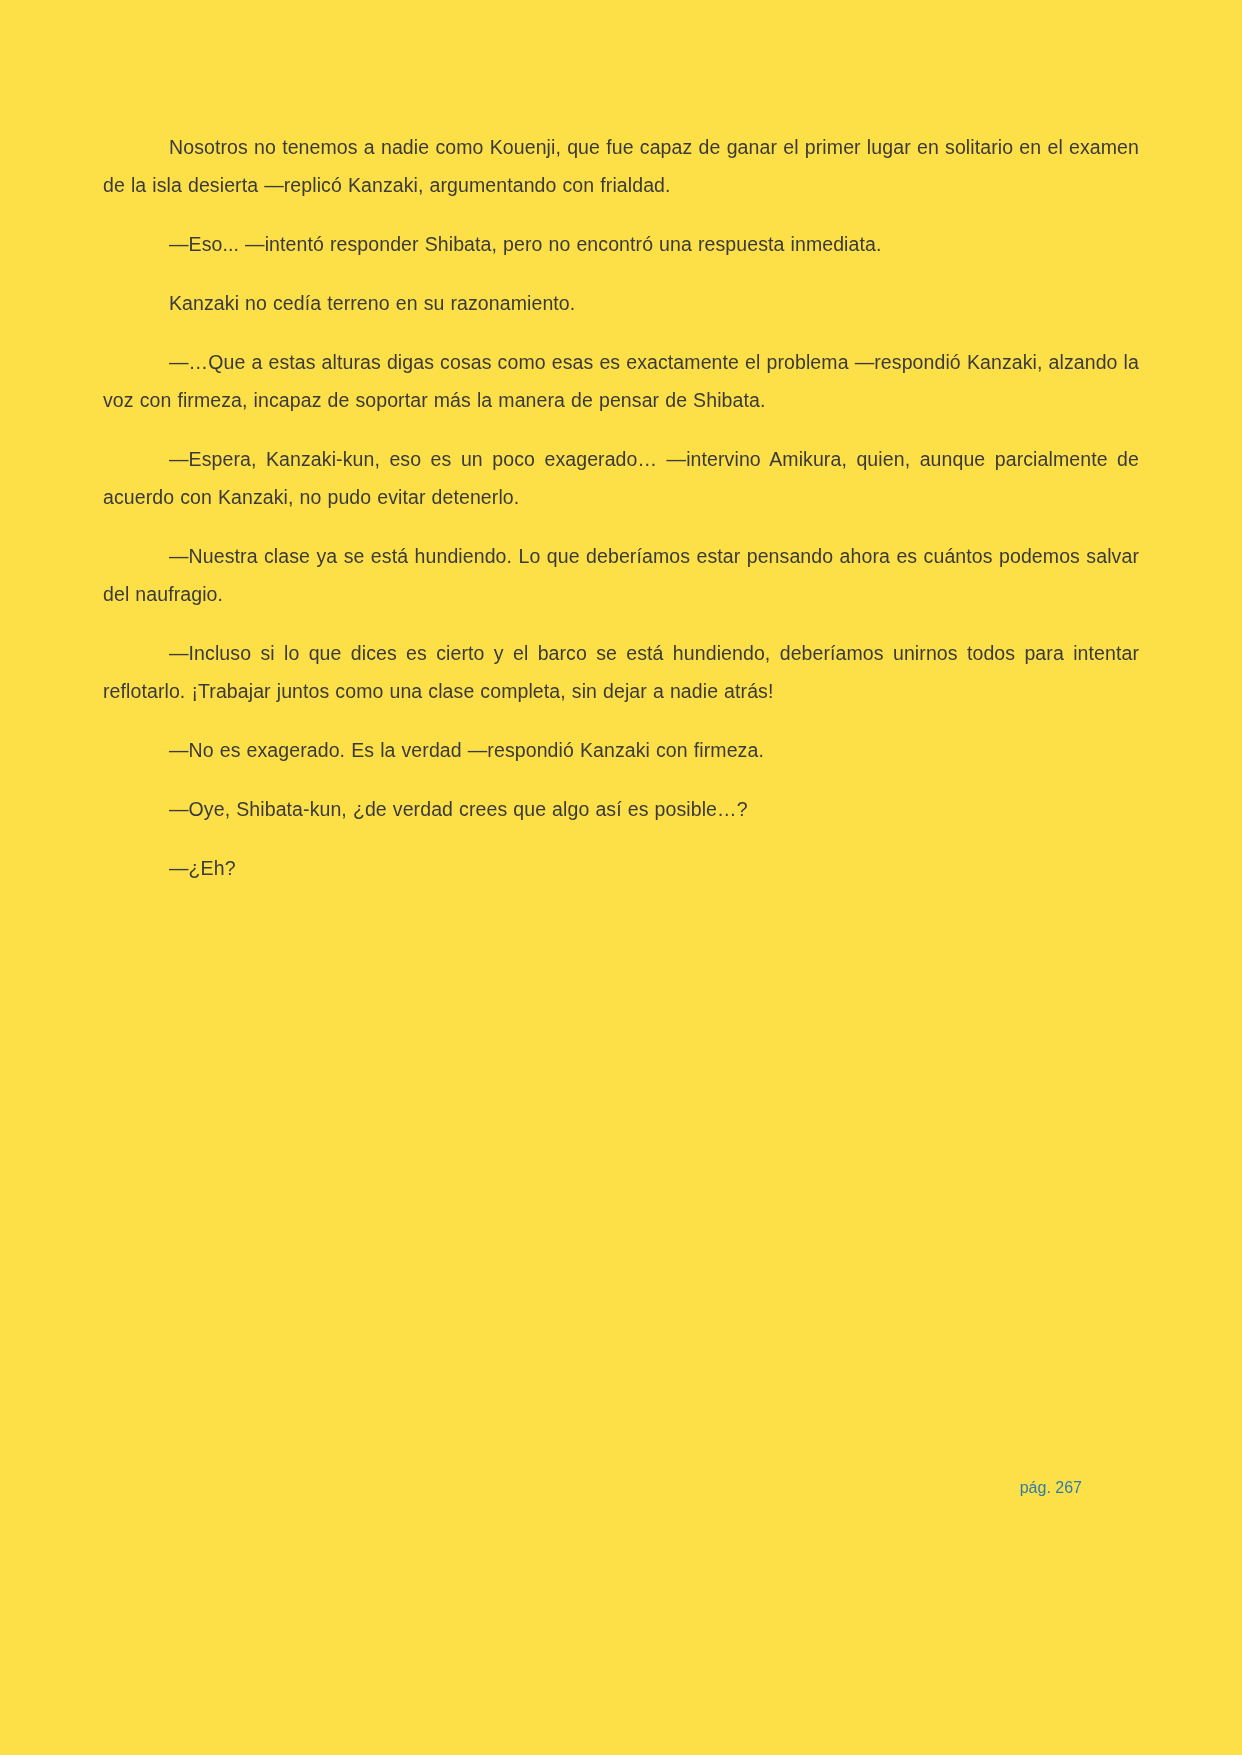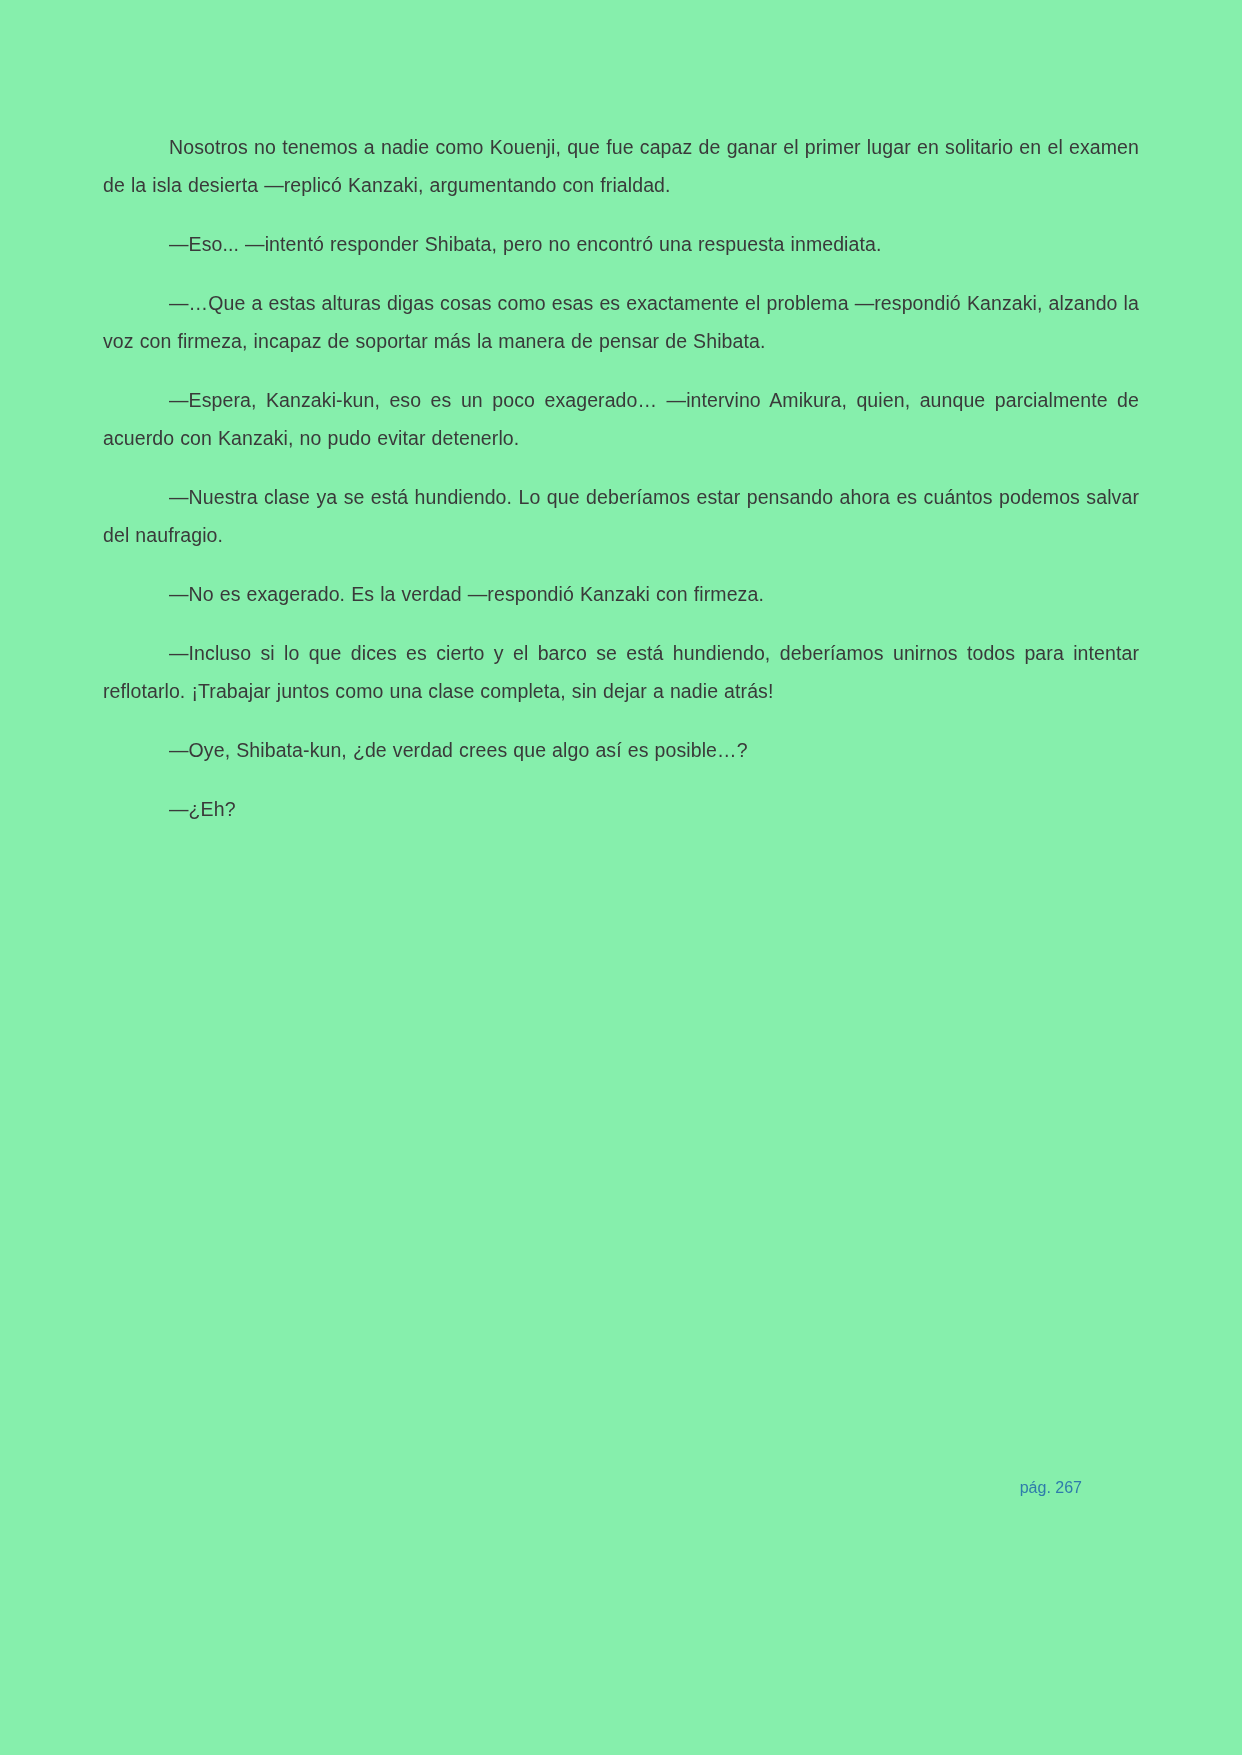--- a/index.html
+++ b/index.html
@@ -6,21 +6,21 @@
   html, body {
     margin: 0;
     padding: 0;
     background: #ffffff;
   }
   .page {
     position: relative;
     width: 1242px;
     height: 1755px;
     margin: 0 auto;
-    background: #86efac;
+    background: #fde047;
     font-family: "Liberation Sans", "DejaVu Sans", sans-serif;
     color: #3a3a3a;
     box-sizing: border-box;
     overflow: hidden;
   }
   .content {
     position: absolute;
     top: 128px;
     left: 103px;
     width: 1036px;
@@ -46,24 +46,25 @@
     text-align: center;
   }
 </style>
 </head>
 <body>
 
 <div class="page">
   <div class="content">
       <p>Nosotros no tenemos a nadie como Kouenji, que fue capaz de ganar el primer lugar en solitario en el examen de la isla desierta —replicó Kanzaki, argumentando con frialdad.</p>
       <p>—Eso... —intentó responder Shibata, pero no encontró una respuesta inmediata.</p>
+      <p>Kanzaki no cedía terreno en su razonamiento.</p>
       <p>—…Que a estas alturas digas cosas como esas es exactamente el problema —respondió Kanzaki, alzando la voz con firmeza, incapaz de soportar más la manera de pensar de Shibata.</p>
       <p>—Espera, Kanzaki-kun, eso es un poco exagerado… —intervino Amikura, quien, aunque parcialmente de acuerdo con Kanzaki, no pudo evitar detenerlo.</p>
       <p>—Nuestra clase ya se está hundiendo. Lo que deberíamos estar pensando ahora es cuántos podemos salvar del naufragio.</p>
+      <p>—Incluso si lo que dices es cierto y el barco se está hundiendo, deberíamos unirnos todos para intentar reflotarlo. ¡Trabajar juntos como una clase completa, sin dejar a nadie atrás!</p>
       <p>—No es exagerado. Es la verdad —respondió Kanzaki con firmeza.</p>
-      <p>—Incluso si lo que dices es cierto y el barco se está hundiendo, deberíamos unirnos todos para intentar reflotarlo. ¡Trabajar juntos como una clase completa, sin dejar a nadie atrás!</p>
       <p>—Oye, Shibata-kun, ¿de verdad crees que algo así es posible…?</p>
       <p>—¿Eh?</p>
     </div>
   <div class="footer">
     <span class="page-number" style="color: rgb(46, 123, 171);">pág. 267</span>
   </div>
 </div>
 
 </body></html>

